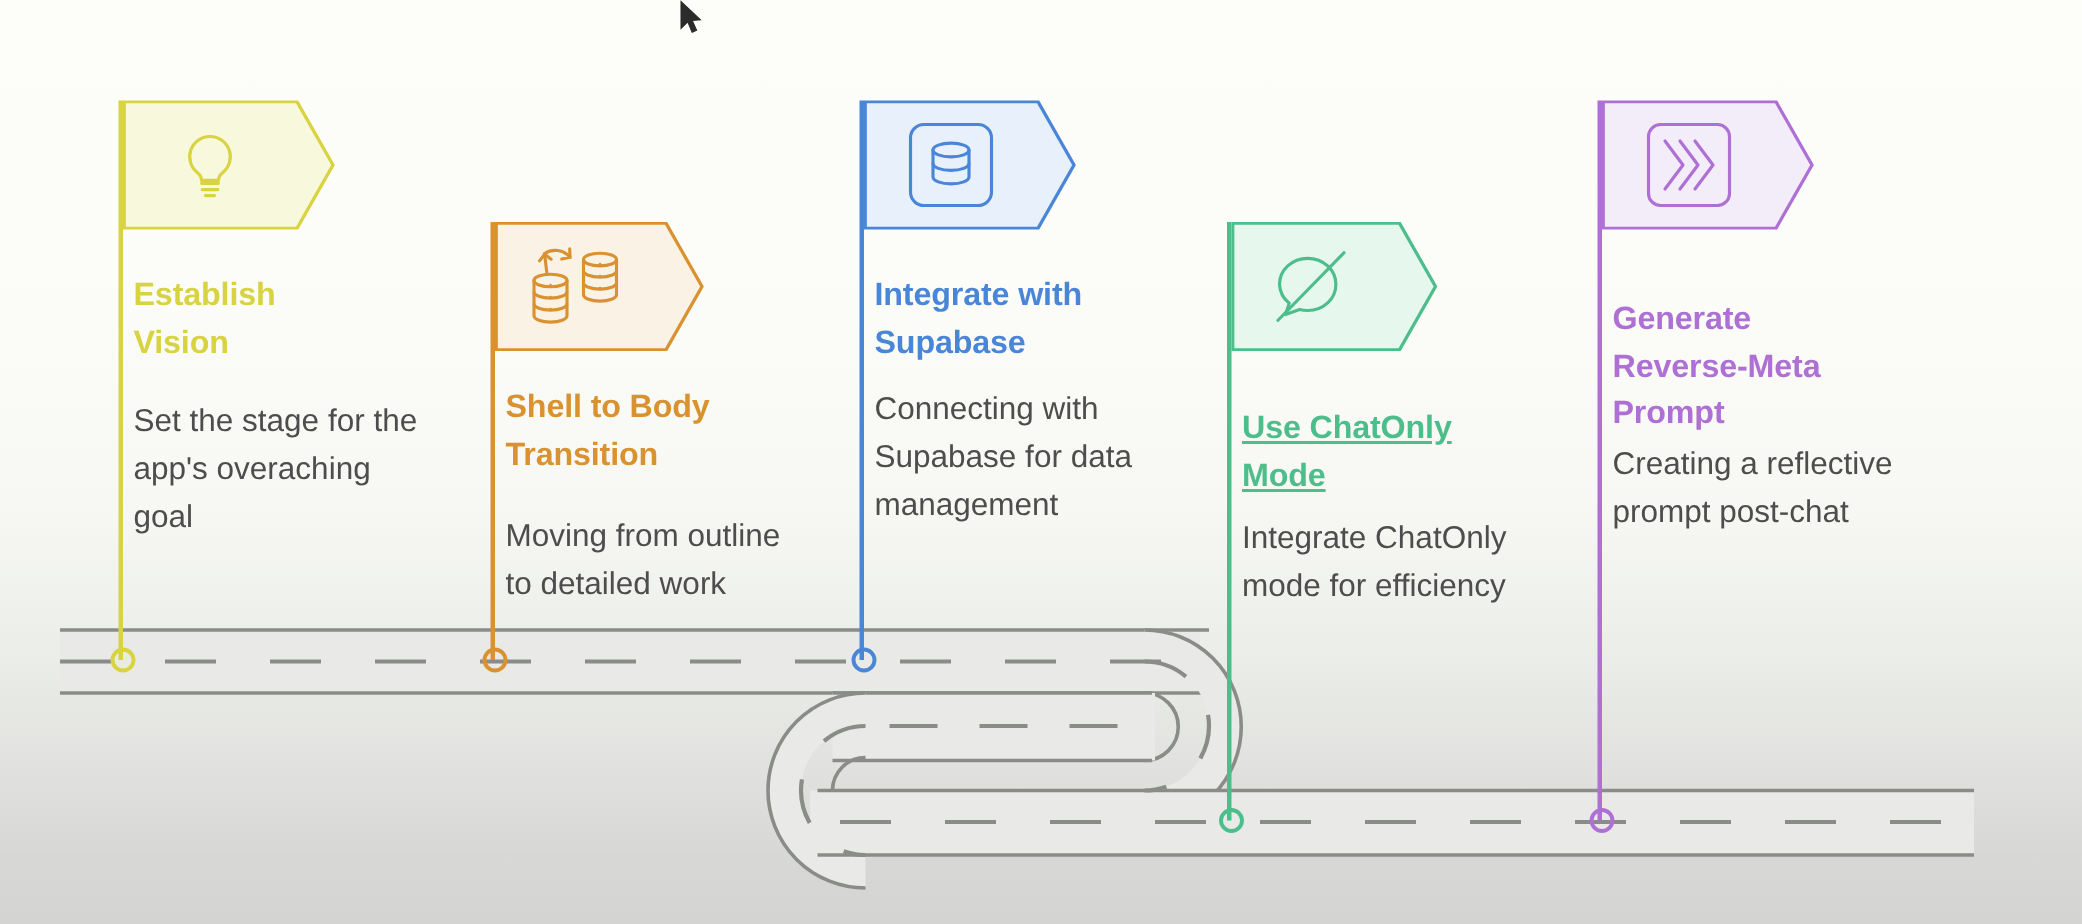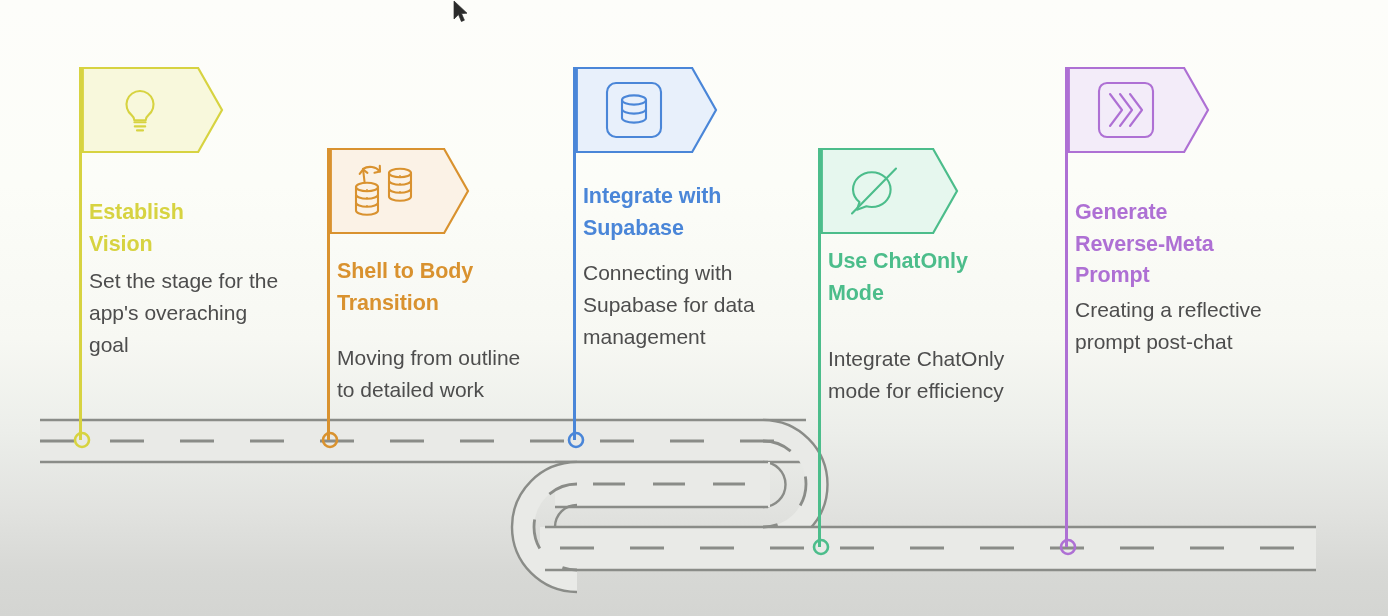--- a/index.html
+++ b/index.html
@@ -125,21 +125,21 @@
           <svg width="142" height="86" viewBox="0 0 142 86">
             <path d="M 0.8 0.8 L 116 0.8 L 140 43 L 116 85.2 L 0.8 85.2 Z" fill="#f8f8dc" stroke="#d7d341" stroke-width="2.2" stroke-linejoin="miter"></path>
           </svg>
           <span class="glyph" style="width:116px;">
             <svg width="56" height="56" viewBox="0 0 56 56">
               <path d="M28 9 a13.5 13.5 0 0 1 8.4 24.1 c-1.9 1.6 -2.7 3.1 -2.7 5.1 l-11.4 0 c0 -2 -0.8 -3.5 -2.7 -5.1 A13.5 13.5 0 0 1 28 9 z" fill="none" stroke="#d7d341" stroke-width="2.1" stroke-linecap="round" stroke-linejoin="round"></path>
               <path d="M22.4 40.2 h11.2 M22.8 44.4 h10.4 M25 48.4 h6" fill="none" stroke="#d7d341" stroke-width="2.1" stroke-linecap="round" stroke-linejoin="round"></path>
             </svg>
           </span>
         </div>
-        <div class="m-title" style="left:10px;top:114px;width:200px;color:#d7d341;margin-top:16px;">Establish
+        <div class="m-title" style="left:10px;top:114px;width:200px;color:#d7d341;">Establish
 Vision</div>
         <div class="m-desc" style="left:10px;top:198px;width:200px;">Set the stage for the
 app's overaching
 goal</div>
       </div>
       <div class="milestone" style="left: 327px; top: 148px; color: rgb(217, 146, 47);">
         <div class="pole" style="height:292px;background:#d9922f;"></div>
         <div class="flag" style="width:140px;">
           <svg width="140" height="86" viewBox="0 0 140 86">
             <path d="M 0.8 0.8 L 114 0.8 L 138 43 L 114 85.2 L 0.8 85.2 Z" fill="#fbf2e6" stroke="#d9922f" stroke-width="2.2" stroke-linejoin="miter"></path>
@@ -199,21 +199,21 @@
           <svg width="138" height="86" viewBox="0 0 138 86">
             <path d="M 0.8 0.8 L 112 0.8 L 136 43 L 112 85.2 L 0.8 85.2 Z" fill="#e6f7ee" stroke="#4cbd8b" stroke-width="2.2" stroke-linejoin="miter"></path>
           </svg>
           <span class="glyph" style="width:112px;">
             <svg width="62" height="58" viewBox="0 0 62 58">
               <path d="M44.6 27.6 c0 9.6 -8.4 17.4 -18.8 17.4 a21 21 0 0 1 -5.4 -0.7 l-9.4 3.4 l2.5 -7.6 A16.8 16.8 0 0 1 7 27.6 C7 18 15.4 10.2 25.8 10.2 S44.6 18 44.6 27.6 z" fill="none" stroke="#4cbd8b" stroke-width="2.1" stroke-linecap="round" stroke-linejoin="round"></path>
               <path d="M50 6.5 L6 51.5" fill="none" stroke="#4cbd8b" stroke-width="2.1" stroke-linecap="round" stroke-linejoin="round"></path>
             </svg>
           </span>
         </div>
-        <div class="m-title" style="left:10px;top:98px;width:200px;color:#4cbd8b;">Use ChatOnly
+        <div class="m-title" style="left:10px;top:122px;width:200px;color:#4cbd8b;text-decoration:underline;">Use ChatOnly
 Mode</div>
         <div class="m-desc" style="left:10px;top:195px;width:200px;">Integrate ChatOnly
 mode for efficiency</div>
       </div>
       <div class="milestone" style="left: 1065px; top: 67px; color: rgb(174, 112, 212);">
         <div class="pole" style="height:480px;background:#ae70d4;"></div>
         <div class="flag" style="width:142px;">
           <svg width="142" height="86" viewBox="0 0 142 86">
             <path d="M 0.8 0.8 L 116 0.8 L 140 43 L 116 85.2 L 0.8 85.2 Z" fill="#f3ecf9" stroke="#ae70d4" stroke-width="2.2" stroke-linejoin="miter"></path>
           </svg>

